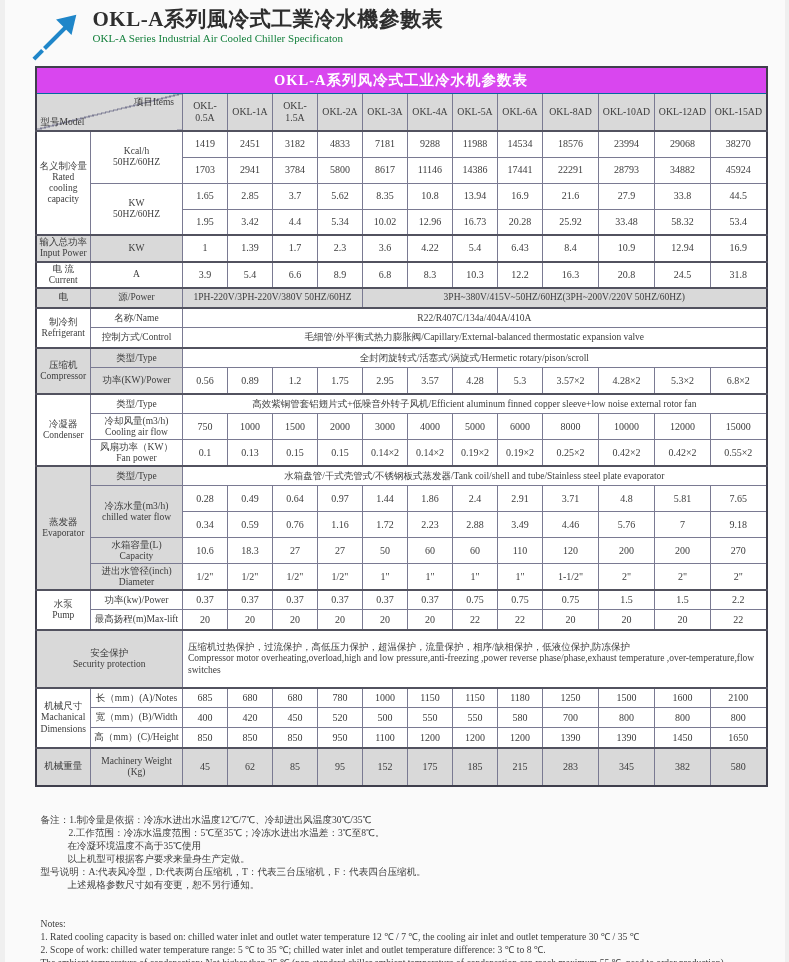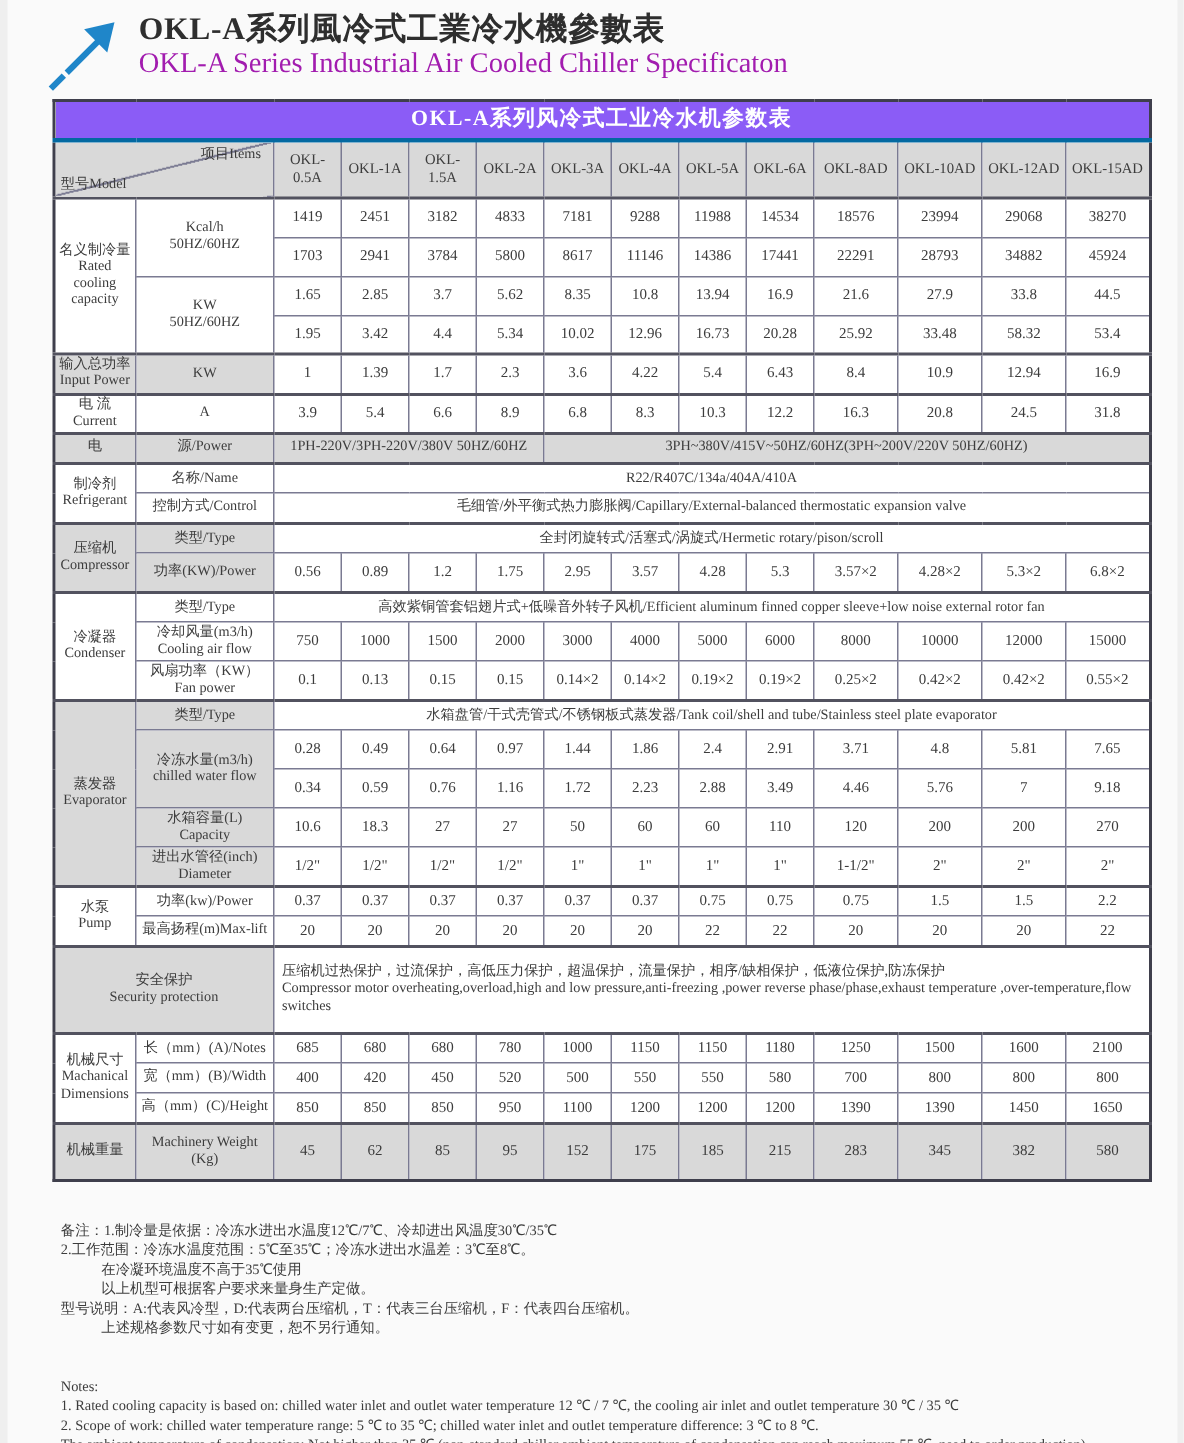--- a/index.html
+++ b/index.html
@@ -7,58 +7,58 @@
   .page {
     width:780px; height:962px; margin:0 auto; background:#fafafa;
     font-family:Liberation Serif, serif; color:#3c3c3c;
     position:relative; overflow:hidden;
   }
   
   .hdr { display:flex; align-items:flex-start; padding:6px 0 0 26px; height:62px; }
   .logo { width:54px; height:54px; flex:0 0 54px; margin-top:2px; }
   .titles { margin-left:8px; }
   .title-zh { font-size:21px; font-weight:bold; color:#2e2e2e; letter-spacing:0.5px; line-height:1.25; }
-  .title-en { font-size:19px; color:#a21caf; line-height:1.2; }
+  .title-en { font-size:11px; color:#15803d; line-height:1.2; }
   
   table.spec {
     margin:4px 0 0 30px; width:731px; border-collapse:collapse; table-layout:fixed;
     border:2px solid #3f3f4c; background:#fff;
   }
   .spec td, .spec th {
     border:1px solid #7a7a92; font-size:9.5px; line-height:1.18; font-weight:normal;
     text-align:center; vertical-align:middle; padding:1px 1px; white-space:pre-line; overflow:hidden;
   }
   .spec tr { height:26px; }
   .spec tr.sm { height:20px; }
   .spec tr.h58 { height:58px; }
   .spec tr.h38 { height:38px; }
   .banner-row td {
-    background:#8b5cf6; color:#fff; font-size:14.5px; font-weight:bold;
-    height:25px; letter-spacing:1px; border-bottom:3px solid #0369a1;
+    background:#d946ef; color:#fff; font-size:14.5px; font-weight:bold;
+    height:25px; letter-spacing:1px; border-bottom:1px solid #0369a1;
   }
   .head-row th { background:#d9d9d9; height:29px; font-size:9.8px; }
   th.corner {
     position:relative;
     background-color:#d9d9d9;
     background-image:linear-gradient(to bottom right,
       transparent calc(50% - 0.7px), #7a7a92 calc(50% - 0.7px),
       #7a7a92 calc(50% + 0.7px), transparent calc(50% + 0.7px));
   }
   th.corner .bl { position:absolute; left:4px; bottom:2px; font-size:9.5px; }
   th.corner .tr { position:absolute; right:8px; top:3px; font-size:9.5px; }
   .spec td.sec, .spec td.unit, .spec td.val, .spec td.merged { background:#fff; }
   .spec td.gray { background:#d9d9d9; }
   .spec tr.grow td { background:#d9d9d9; }
   .spec td.val { font-size:10px; }
   .spec td.left { text-align:left; padding:2px 5px; }
   .spec tr.sect td { border-top:2px solid #52525f; }
   
   .notes { margin:26px 0 0 36px; font-size:9.6px; line-height:1.36; color:#3c3c3c; }
   .notes .note { white-space:pre-wrap; }
-  .notes-zh .ind1 { }
+  .notes-zh .ind1 { margin-left:28px; }
   .notes-zh .ind2 { margin-left:27px; }
 </style>
 </head>
 <body>
 
 <div class="page">
 
   <div class="hdr">
     <svg class="logo" viewBox="0 0 56 56" aria-hidden="true">
       <polygon points="47,7 26,12 42,28" fill="#1f86c9"></polygon>

